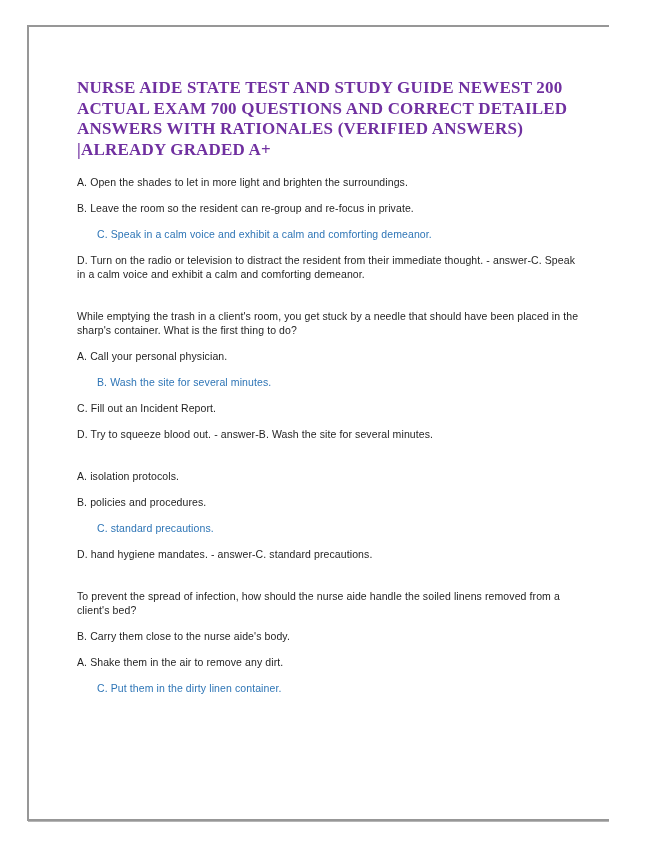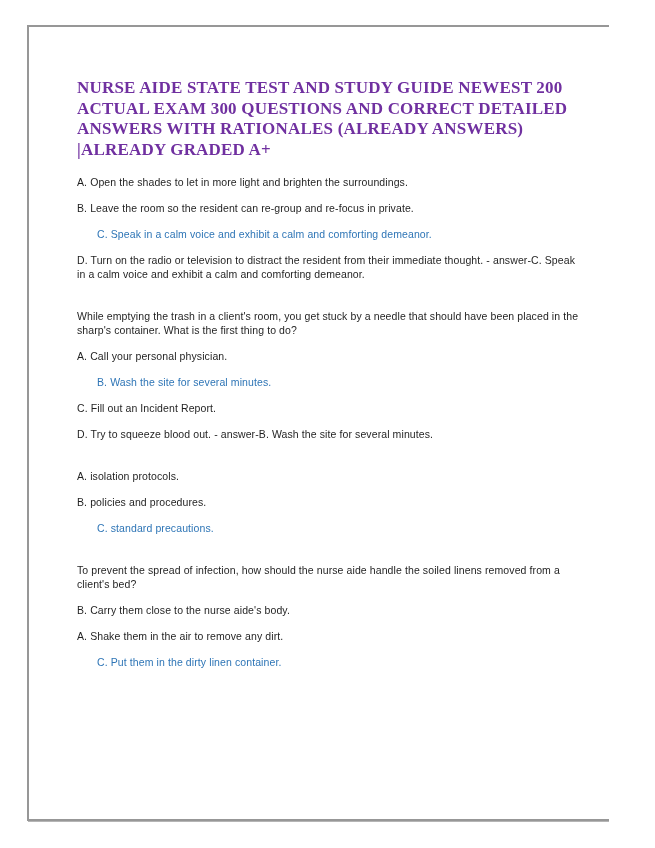--- a/index.html
+++ b/index.html
@@ -61,22 +61,22 @@
 </style>
 </head>
 <body>
 
 <div class="viewport">
   <div class="page">
     <div class="content">
 
       <h1 class="title">
         <span class="title-line">NURSE AIDE STATE TEST AND STUDY GUIDE NEWEST 200</span>
-        <span class="title-line">ACTUAL EXAM 300 QUESTIONS AND CORRECT DETAILED</span>
-        <span class="title-line">ANSWERS WITH RATIONALES (ALREADY ANSWERS)</span>
+        <span class="title-line">ACTUAL EXAM 700 QUESTIONS AND CORRECT DETAILED</span>
+        <span class="title-line">ANSWERS WITH RATIONALES (VERIFIED ANSWERS)</span>
         <span class="title-line">|ALREADY GRADED A+</span>
       </h1>
 
       <section class="qblock">
         <p class="para">A. Open the shades to let in more light and brighten the surroundings.</p>
         <p class="para">B. Leave the room so the resident can re-group and re-focus in private.</p>
         <p class="para hl">C. Speak in a calm voice and exhibit a calm and comforting demeanor.</p>
         <p class="para">D. Turn on the radio or television to distract the resident from their immediate thought. - answer-C. Speak in a calm voice and exhibit a calm and comforting demeanor.</p>
       </section>
 
@@ -85,20 +85,21 @@
         <p class="para">A. Call your personal physician.</p>
         <p class="para hl">B. Wash the site for several minutes.</p>
         <p class="para">C. Fill out an Incident Report.</p>
         <p class="para">D. Try to squeeze blood out. - answer-B. Wash the site for several minutes.</p>
       </section>
 
       <section class="qblock">
         <p class="para">A. isolation protocols.</p>
         <p class="para">B. policies and procedures.</p>
         <p class="para hl">C. standard precautions.</p>
+        <p class="para">D. hand hygiene mandates. - answer-C. standard precautions.</p>
       </section>
 
       <section class="qblock">
         <p class="para">To prevent the spread of infection, how should the nurse aide handle the soiled linens removed from a client's bed?</p>
         <p class="para">B. Carry them close to the nurse aide's body.</p>
         <p class="para">A. Shake them in the air to remove any dirt.</p>
         <p class="para hl">C. Put them in the dirty linen container.</p>
       </section>
 
     </div>

